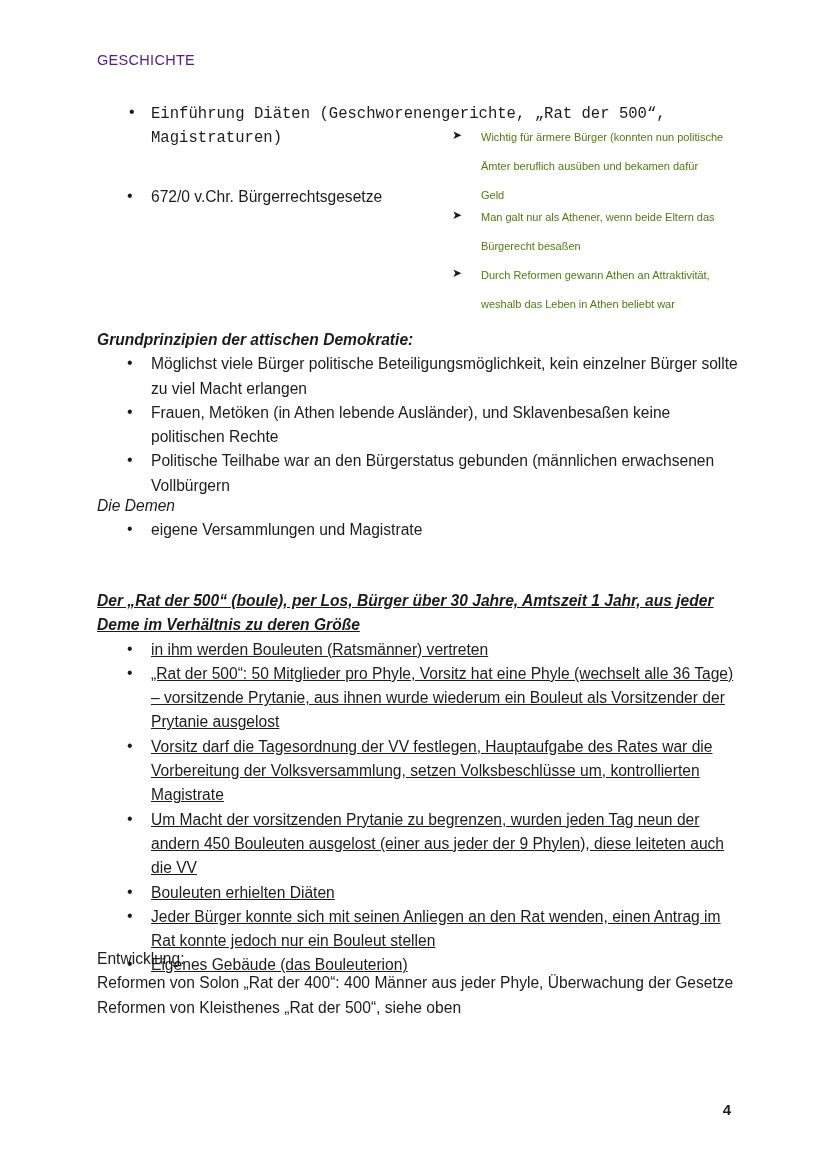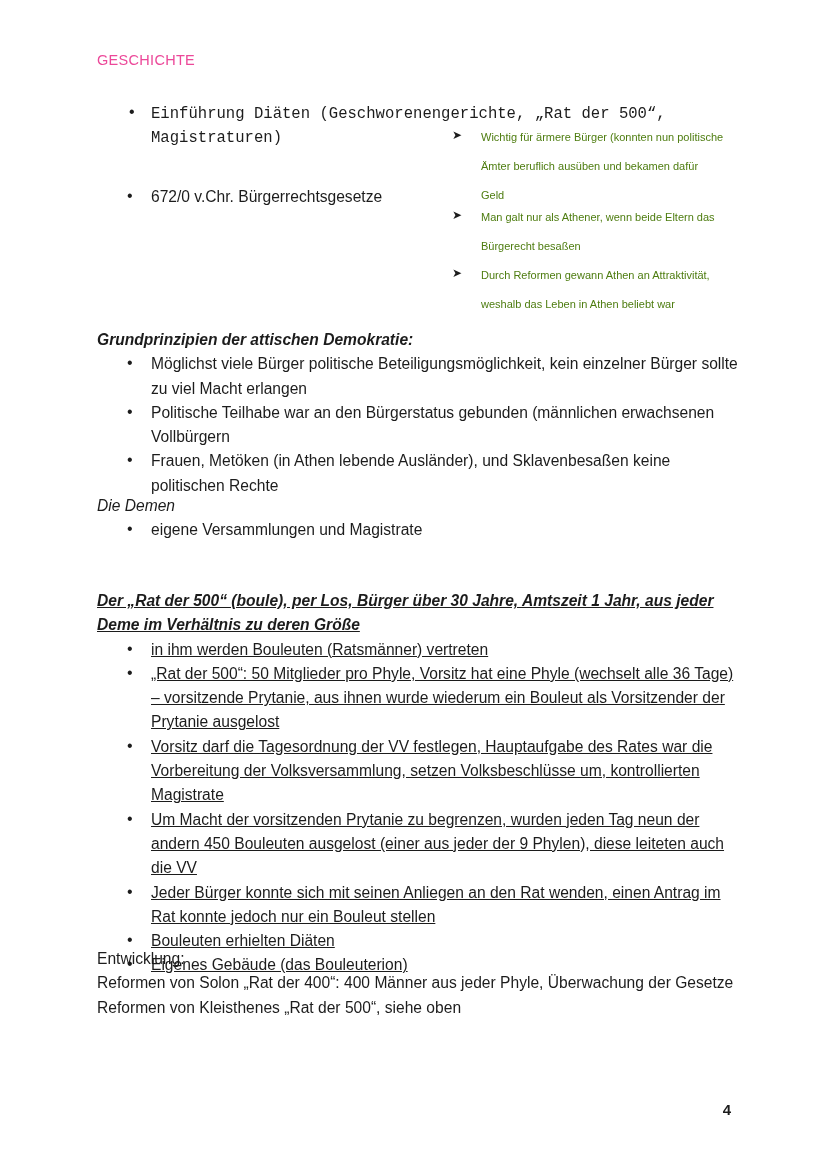--- a/index.html
+++ b/index.html
@@ -25,21 +25,21 @@
     background: #ffffff;
   }
 
   
   .doc-header {
     position: absolute;
     left: 97px;
     top: 52px;
     font-size: 14.5px;
     letter-spacing: 0.3px;
-    color: #ec4899;
+    color: #4c1d95;
     font-weight: 400;
   }
 
   
   ul.lvl1 {
     list-style: none;
     margin: 0;
     padding: 0;
   }
   ul.lvl1 > li {
@@ -169,41 +169,41 @@
     <ul class="arrows">
       <li>Man galt nur als Athener, wenn beide Eltern das Bürgerecht besaßen</li>
       <li>Durch Reformen gewann Athen an Attraktivität, weshalb das Leben in Athen beliebt war</li>
     </ul>
   </div>
 
   <div class="sec sec-grund">
     <div class="head-bi">Grundprinzipien der attischen Demokratie:</div>
     <ul class="lvl1">
       <li>Möglichst viele Bürger politische Beteiligungsmöglichkeit, kein einzelner Bürger sollte zu viel Macht erlangen</li>
+      <li>Frauen, Metöken (in Athen lebende Ausländer), und Sklavenbesaßen keine politischen Rechte</li>
       <li>Politische Teilhabe war an den Bürgerstatus gebunden (männlichen erwachsenen Vollbürgern</li>
-      <li>Frauen, Metöken (in Athen lebende Ausländer), und Sklavenbesaßen keine politischen Rechte</li>
     </ul>
   </div>
 
   <div class="sec sec-demen">
     <div class="head-i">Die Demen</div>
     <ul class="lvl1">
       <li>eigene Versammlungen und Magistrate</li>
     </ul>
   </div>
 
   <div class="sec sec-rat">
     <div class="head-bi">Der „Rat der 500“ (boule), per Los, Bürger über 30 Jahre, Amtszeit 1 Jahr, aus jeder Deme im Verhältnis zu deren Größe</div>
     <ul class="lvl1">
       <li>in ihm werden Bouleuten (Ratsmänner) vertreten</li>
       <li>„Rat der 500“: 50 Mitglieder pro Phyle, Vorsitz hat eine Phyle (wechselt alle 36 Tage) – vorsitzende Prytanie, aus ihnen wurde wiederum ein Bouleut als Vorsitzender der Prytanie ausgelost</li>
       <li>Vorsitz darf die Tagesordnung der VV festlegen, Hauptaufgabe des Rates war die Vorbereitung der Volksversammlung, setzen Volksbeschlüsse um, kontrollierten Magistrate</li>
       <li>Um Macht der vorsitzenden Prytanie zu begrenzen, wurden jeden Tag neun der andern 450 Bouleuten ausgelost (einer aus jeder der 9 Phylen), diese leiteten auch die VV</li>
+      <li>Bouleuten erhielten Diäten</li>
       <li>Jeder Bürger konnte sich mit seinen Anliegen an den Rat wenden, einen Antrag im Rat konnte jedoch nur ein Bouleut stellen</li>
-      <li>Bouleuten erhielten Diäten</li>
       <li>Eigenes Gebäude (das Bouleuterion)</li>
     </ul>
   </div>
 
   <div class="sec sec-entw">
     <div class="plain-line">Entwicklung:</div>
     <div class="plain-line">Reformen von Solon „Rat der 400“: 400 Männer aus jeder Phyle, Überwachung der Gesetze</div>
     <div class="plain-line">Reformen von Kleisthenes „Rat der 500“, siehe oben</div>
   </div>
 

